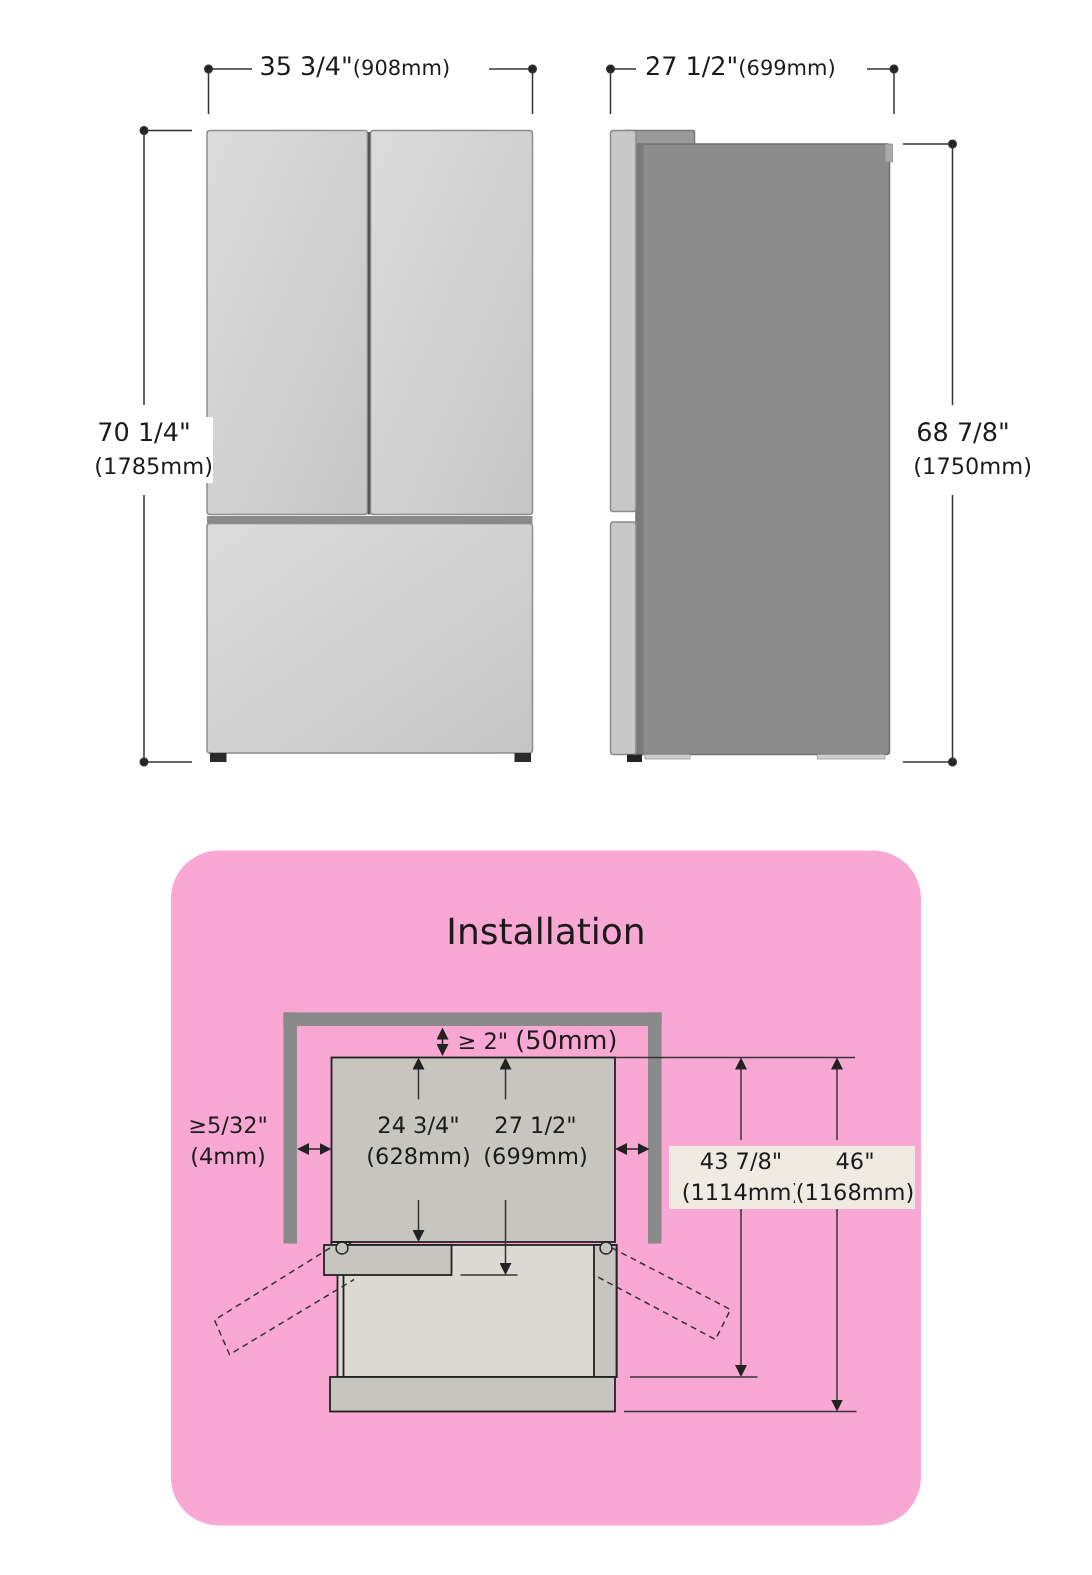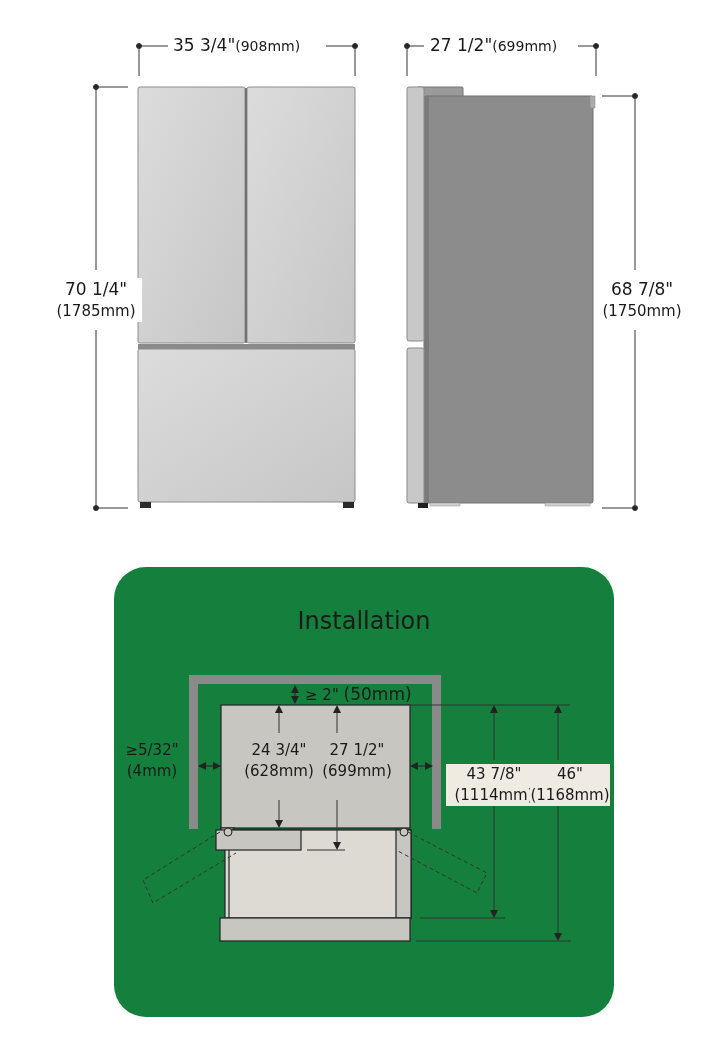--- a/index.html
+++ b/index.html
@@ -2,23 +2,23 @@
 <html><head>
   <meta charset="utf-8">
   <style>
     html, body { margin: 0; padding: 0; background: #ffffff; }
     body { width: 728px; height: 1050px; position: relative; overflow: hidden;
            font-family: "DejaVu Sans", sans-serif; color: #1a1a1a; }
     .abs { position: absolute; }
     .dim-label { position: absolute; font-size: 17px; white-space: nowrap; background: #fff; padding: 0 3px; }
     .dim-label .mm { font-size: 14px; }
     .vlabel { position: absolute; text-align: center; font-size: 17px; line-height: 22px; background: #fff; }
-    .vlabel .sub { font-size: 15px; }
+    .vlabel .sub { font-size: 15px; text-align: right; }
     #install-panel { position: absolute; left: 114px; top: 567px; width: 500px; height: 450px;
-                     background: #15803d; border-radius: 32px; }
+                     background: #f9a8d4; border-radius: 32px; }
     #install-title { position: absolute; left: 0; top: 40px; width: 100%; text-align: center;
                      font-size: 24px; color: #1a1a1a; }
   </style>
 </head>
 <body>
 
 <svg class="abs" style="left:0;top:0" width="728" height="540" viewBox="0 0 728 540">
   <defs>
     <linearGradient id="steel" x1="0" y1="0" x2="1" y2="1">
       <stop offset="0" stop-color="#dcdcdc"></stop>

